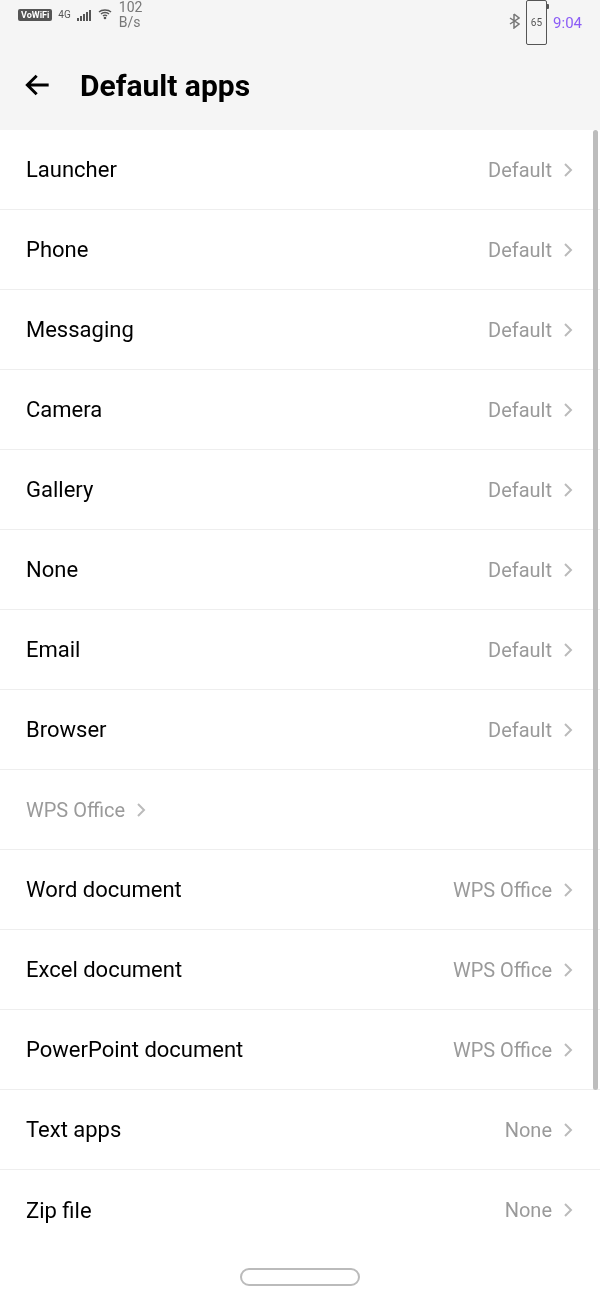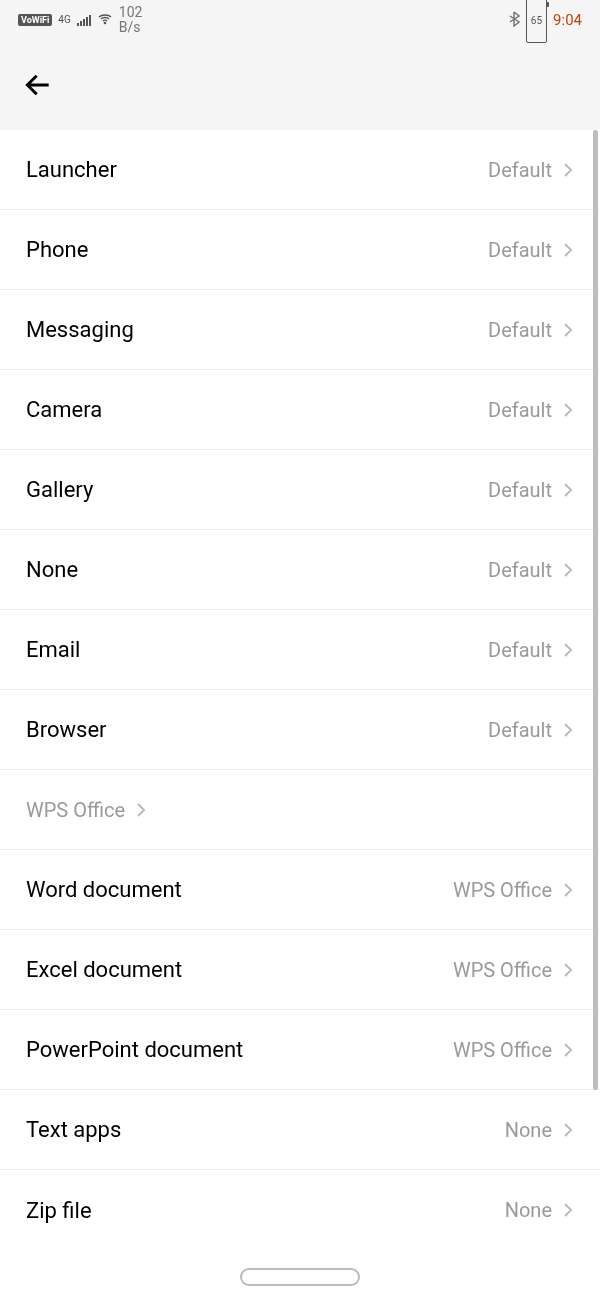--- a/index.html
+++ b/index.html
@@ -8,21 +8,21 @@
       height: 1300px;
       font-family: -apple-system, BlinkMacSystemFont, 'Segoe UI', Roboto, sans-serif;
       background: #ffffff;
       overflow: hidden;
       position: relative;
     }
     .status-bar {
       height: 40px;
       background: #f5f5f5;
       display: flex;
-      align-items: center;
+      align-items: flex-start;
       justify-content: space-between;
       padding: 0 18px;
       font-size: 13px;
       color: #555;
     }
     .status-left {
       display: flex;
       align-items: center;
       gap: 6px;
     }
@@ -183,30 +183,31 @@
   </div>
   <div class="status-right">
     <span>
       <svg width="12" height="16" viewBox="0 0 12 16" fill="none" stroke="#777" stroke-width="1.5">
         <path d="M6 1 L6 15 L11 11 L2 5 M6 1 L11 5 L2 11"></path>
       </svg>
     </span>
     <span class="battery-box">
       <span>65</span>
     </span>
-    <span style="font-size:15px;color:#c2410c;">9:04</span>
+    <span style="font-size:15px;color:#8b5cf6;">9:04</span>
   </div>
 </div>
 
 <div class="header">
   <div class="back-arrow">
     <svg width="32" height="32" viewBox="0 0 24 24" fill="none" stroke="#000" stroke-width="2.2">
       <path d="M20 12 L4 12 M11 5 L4 12 L11 19"></path>
     </svg>
   </div>
+  <div class="header-title">Default apps</div>
 </div>
 
 <div class="list">
   <div class="row">
     <div class="row-label">Launcher</div>
     <div class="row-right">
       <div class="row-value">Default</div>
       <div class="chevron">
           <svg width="10" height="16" viewBox="0 0 10 16" fill="none" stroke="#bbb" stroke-width="2">
             <path d="M2 2 L8 8 L2 14"></path>

